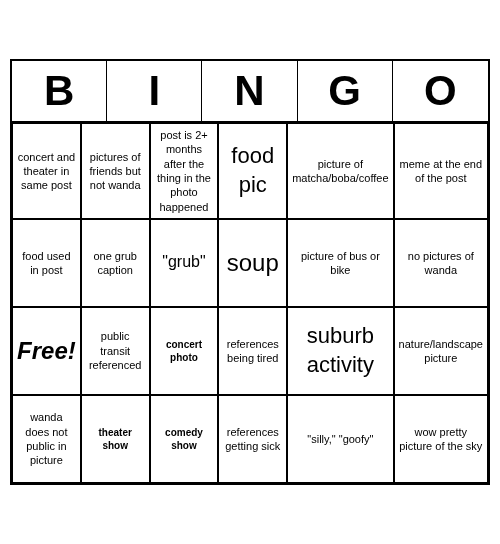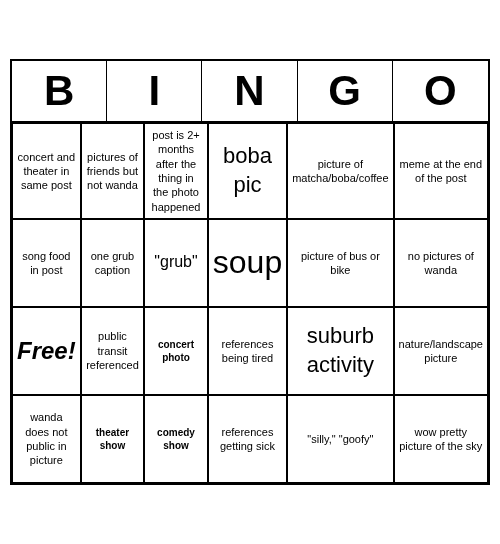--- a/index.html
+++ b/index.html
@@ -53,21 +53,21 @@
     }
     .bingo-cell.free {
       font-size: 24px;
       font-weight: bold;
       font-style: italic;
     }
     .bingo-cell.quoted {
       font-size: 16px;
     }
     .bingo-cell.soup {
-      font-size: 32px;
+      font-size: 24px;
     }
     .bingo-cell.concert-photo {
       font-size: 10px;
       font-weight: bold;
     }
   </style>
 </head>
 <body>
 
 <div class="bingo-card">
@@ -75,24 +75,24 @@
     <div class="bingo-letter">B</div>
     <div class="bingo-letter">I</div>
     <div class="bingo-letter">N</div>
     <div class="bingo-letter">G</div>
     <div class="bingo-letter">O</div>
   </div>
   <div class="bingo-grid">
   <div class="bingo-cell">concert and theater in same post</div>
       <div class="bingo-cell">pictures of friends but not wanda</div>
       <div class="bingo-cell">post is 2+ months after the thing in the photo happened</div>
-      <div class="bingo-cell large-text">boba pic</div>
+      <div class="bingo-cell large-text">food pic</div>
       <div class="bingo-cell">picture of matcha/boba/coffee</div>
       <div class="bingo-cell">meme at the end of the post</div>
-      <div class="bingo-cell">song food in post</div>
+      <div class="bingo-cell">food used in post</div>
       <div class="bingo-cell">one grub caption</div>
       <div class="bingo-cell quoted">"grub"</div>
       <div class="bingo-cell soup">soup</div>
       <div class="bingo-cell">picture of bus or bike</div>
       <div class="bingo-cell">no pictures of wanda</div>
       <div class="bingo-cell free">Free!</div>
       <div class="bingo-cell">public transit referenced</div>
       <div class="bingo-cell concert-photo">concert photo</div>
       <div class="bingo-cell">references being tired</div>
       <div class="bingo-cell large-text">suburb activity</div>

